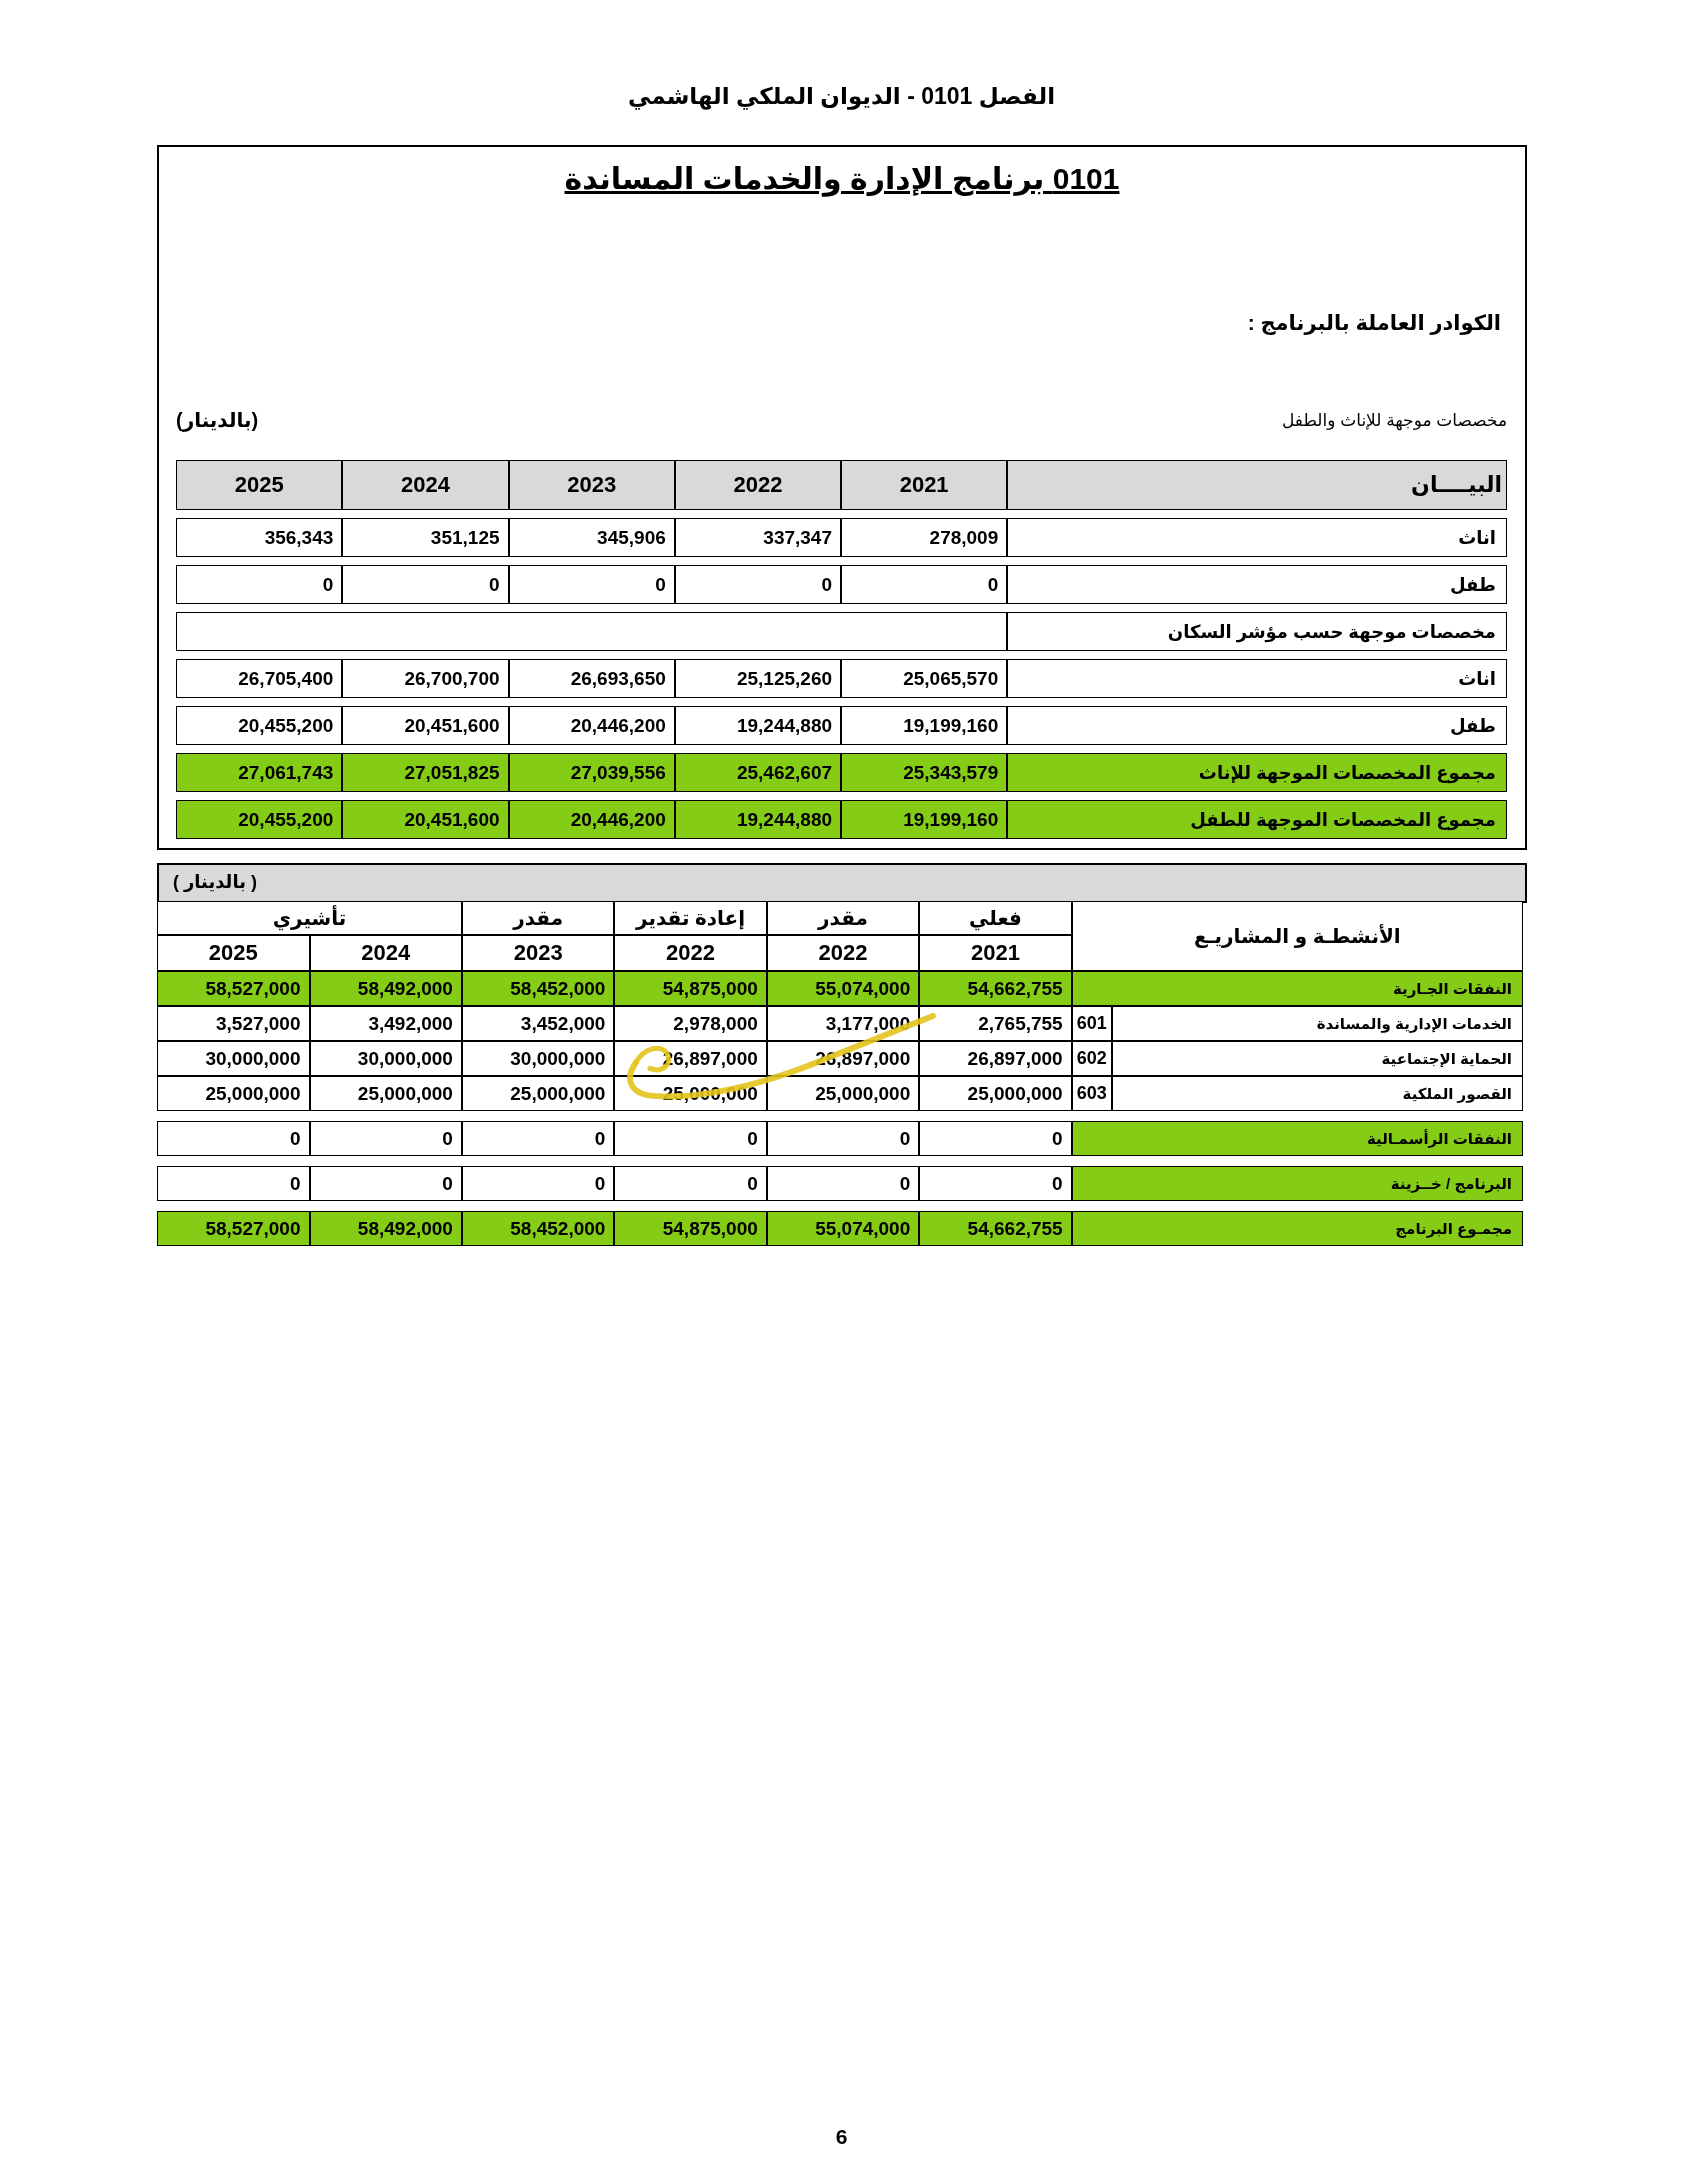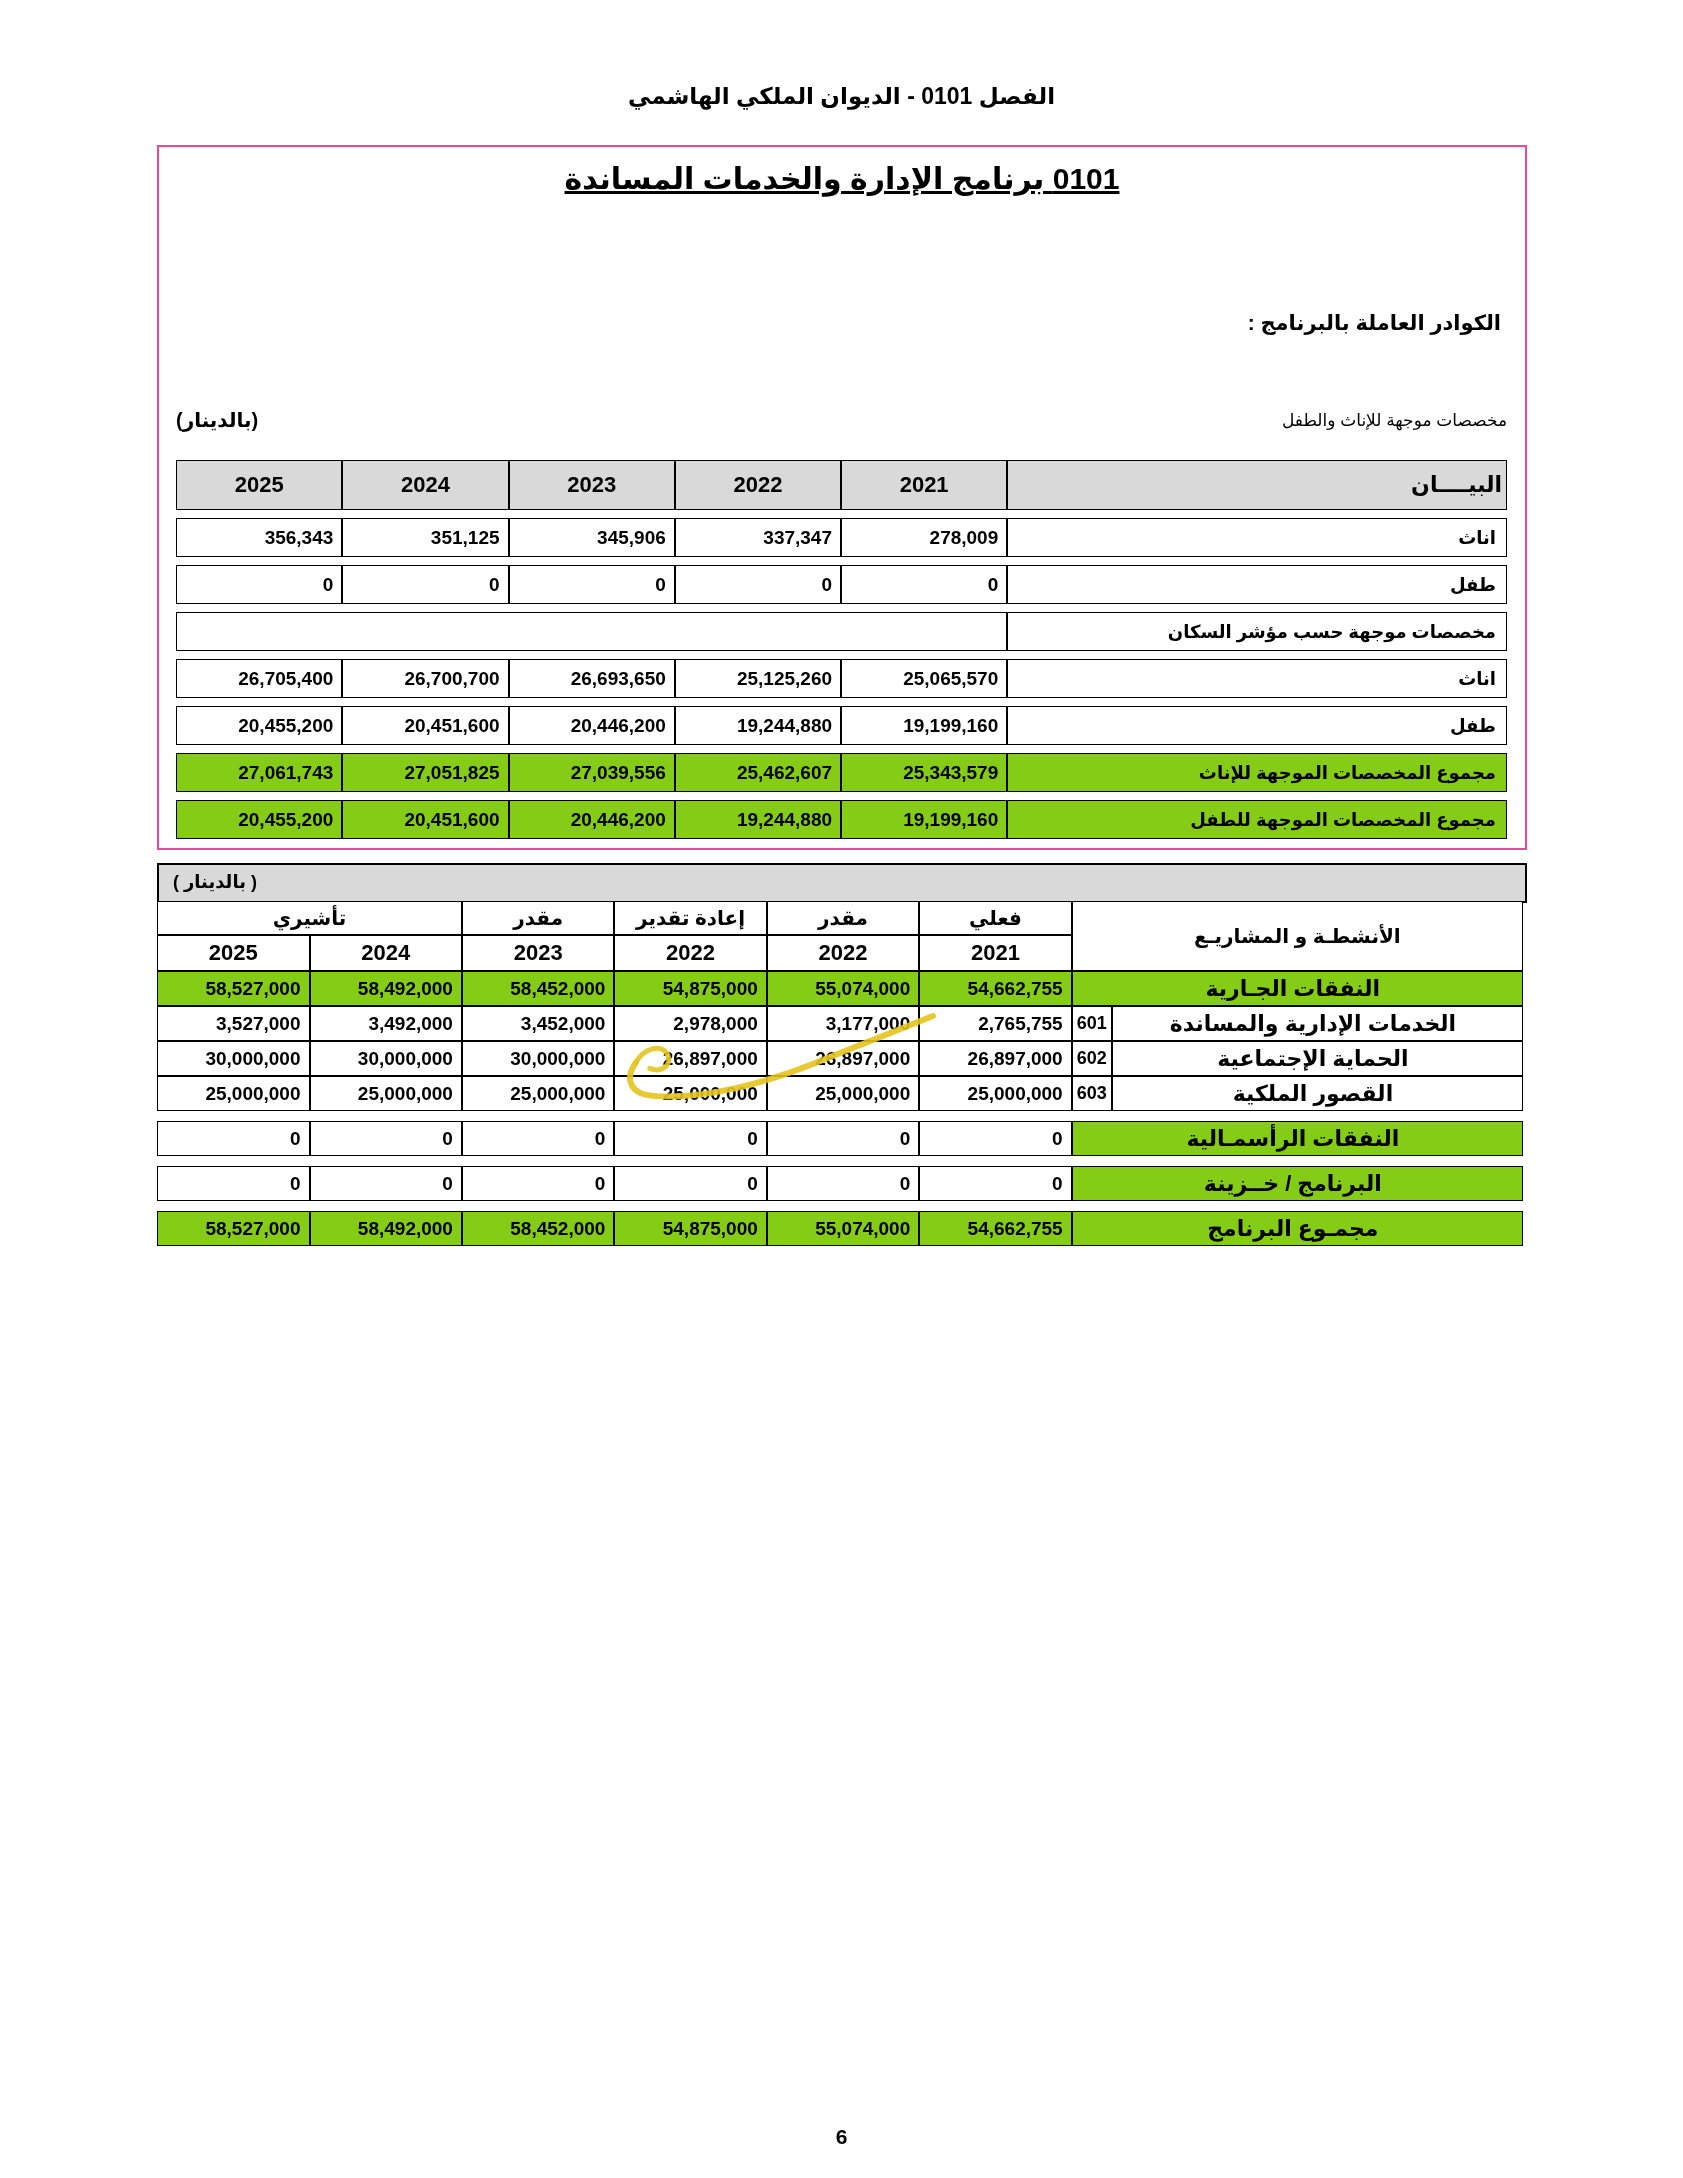--- a/index.html
+++ b/index.html
@@ -6,21 +6,21 @@
   body {
     position:relative; width:1683px; height:2178px;
     background:#ffffff; color:#000;
     font-family:"Liberation Sans","DejaVu Sans",sans-serif;
     overflow:hidden;
   }
   .doc-header{ position:absolute; top:83px; left:0; width:100%; text-align:center;
     font-size:23px; font-weight:bold; direction:rtl; }
 
   .program-box{ position:absolute; left:157px; top:145px; width:1366px; height:701px;
-    border:2px solid #ec4899; }
+    border:2px solid #000000; }
   .prog-title{ position:absolute; top:14px; left:0; width:100%; text-align:center;
     direction:rtl; font-size:30px; font-weight:bold; text-decoration:underline; }
   .staff-heading{ position:absolute; top:164px; right:24px; direction:rtl;
     font-size:21px; font-weight:bold; }
   .staff-text{ position:absolute; top:206px; right:42px; direction:rtl;
     font-size:19px; font-weight:bold; }
   .t1-caption{ position:absolute; top:261px; left:17px; width:1331px; direction:rtl;
     display:flex; justify-content:space-between; align-items:center; }
   .t1-title{ font-size:17px; font-weight:normal;margin-left:24px; }
   .t1-dinar{ font-size:20px; font-weight:bold; }
@@ -43,21 +43,21 @@
     font-size:20px; font-weight:bold; direction:rtl; }
   .t2-dinar{ position:absolute; top:6px; left:14px; font-size:18px; font-weight:bold; direction:rtl; }
 
   .table2{ position:absolute; left:157px; top:901px; width:1366px;
     border-spacing:0; direction:rtl; }
   .table2 th{ background:#fff; font-weight:bold; text-align:center; }
   .table2 tr.typ th{ height:30px; font-size:20px; }
   .table2 tr.yr th{ height:32px; font-size:22px; }
   .table2 th.hl{ font-size:21px; }
   .table2 td{ height:31px; font-weight:bold; font-size:19px; }
-  .table2 td.lbl{ text-align:center; padding-right:10px; font-size:22px; }
+  .table2 td.lbl{ text-align:right; padding-right:10px; font-size:15px; }
   .table2 td.code{ text-align:center; font-size:18px; }
   .table2 td.v{ text-align:right; padding-right:8px; }
   .table2 tr.spacer td{ border:none; height:8px; background:transparent; }
 
   .scribble{ position:absolute; left:606px; top:1008px; pointer-events:none; }
 
   .page-number{ position:absolute; top:2125px; left:0; width:100%; text-align:center;
     font-size:21px; font-weight:bold; }
 </style>
 </head>

